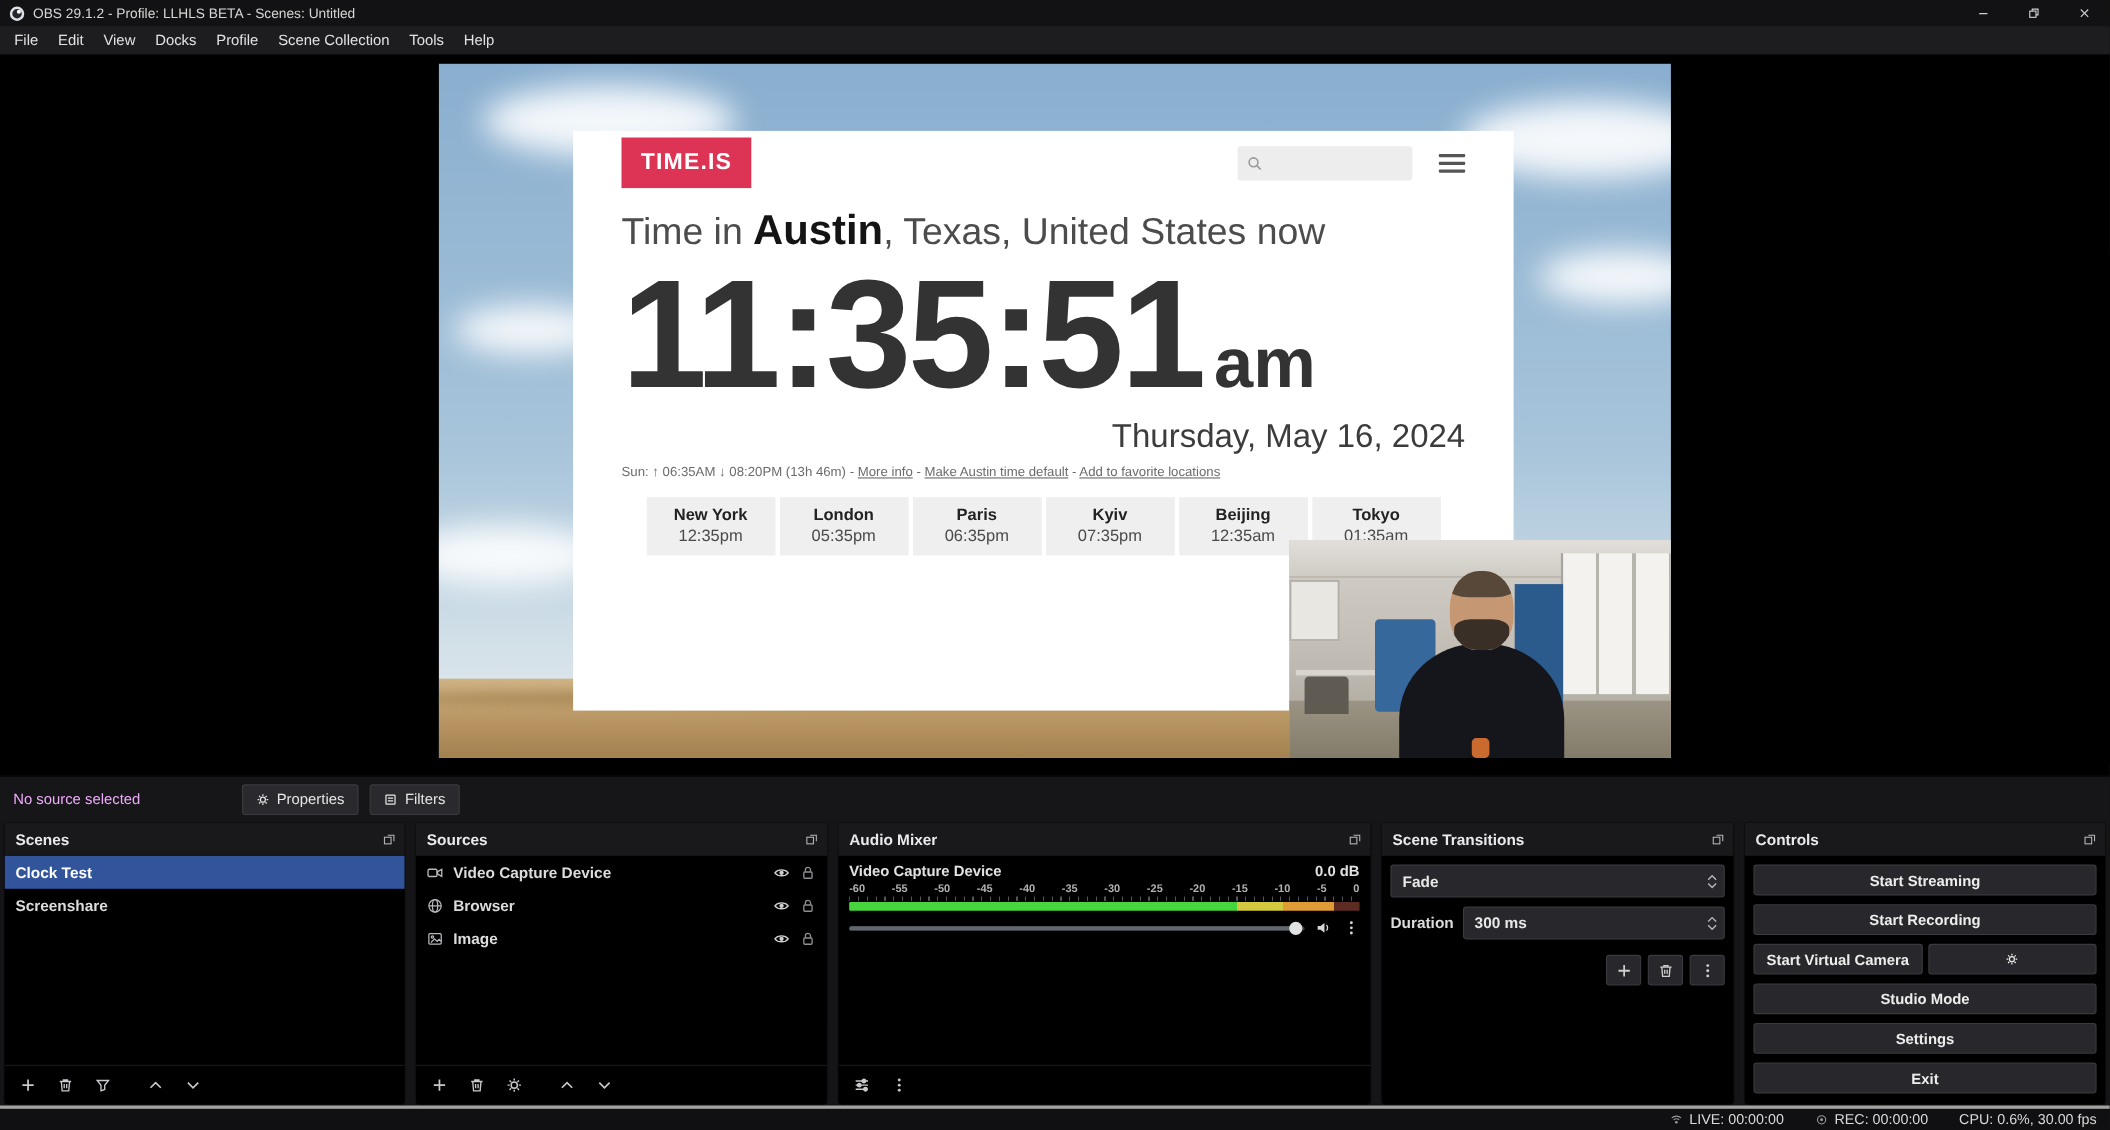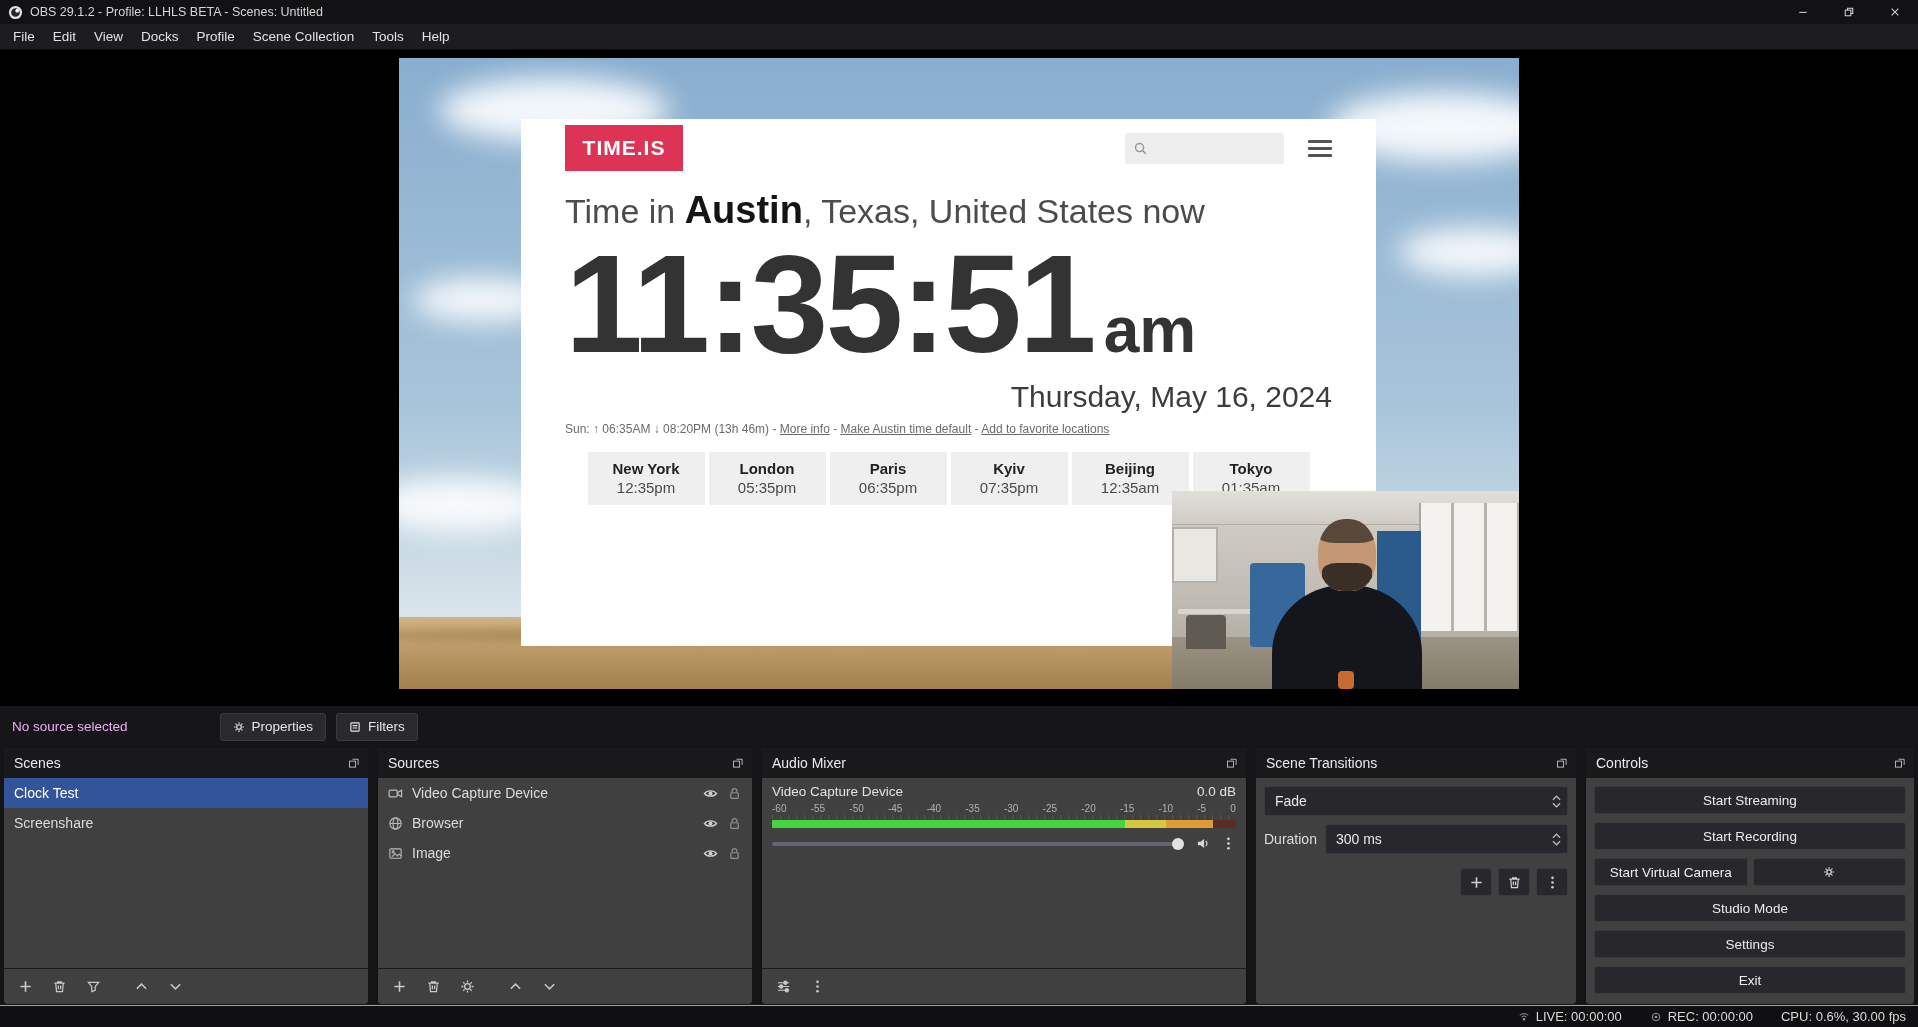--- a/index.html
+++ b/index.html
@@ -73,21 +73,21 @@
 
   
   .src-toolbar { height:42px; background:#161619; border-top:1px solid #000; display:flex; align-items:center; padding:0 12px; flex:0 0 auto; }
   .src-status { color:#f0abfc; font-size:13.5px; }
   .btn { display:flex; align-items:center; gap:7px; background:#2a2a2e; border:1px solid #3a3a3f; border-radius:3px; height:28px; padding:0 12px; color:#e6e6e6; font-size:13.5px; cursor:default;}
   .src-toolbar .btn:first-of-type { margin-left:92px; }
   .src-toolbar .btn + .btn { margin-left:10px; }
 
   
   .docks { height:258px; flex:0 0 auto; display:flex; gap:8px; padding:0 3px; background:#151517; }
-  .dock { display:flex; flex-direction:column; background:#404040; border:1px solid #131315; border-radius:4px; overflow:hidden; }
+  .dock { display:flex; flex-direction:column; background:#000000; border:1px solid #131315; border-radius:4px; overflow:hidden;font-weight:bold; }
   .dock-header { height:30px; flex:0 0 auto; background:#19191c; display:flex; align-items:center; justify-content:space-between; padding:0 8px 0 10px; }
   .dock-title { font-size:14px; color:#eaeaea; }
   .dock-body { flex:1; overflow:hidden; position:relative;}
   .dock-footer { height:36px; flex:0 0 auto; border-top:1px solid #1a1a1d; display:flex; align-items:center; gap:4px; padding:0 6px; color:#c9c9cd;}
   .tool-btn { width:30px; height:26px; display:flex; align-items:center; justify-content:center; color:#c9c9cd; border-radius:3px; }
   .tool-gap { width:10px; }
   .d-scenes { width:366px; } .d-sources { width:376px; } .d-mixer { width:486px; } .d-trans { width:322px; } .d-controls { flex:1; }
 
   .list-row { height:30px; display:flex; align-items:center; padding:0 10px; gap:9px; font-size:14px; color:#dcdcdc; }
   .list-row.selected { background:#31549b; color:#fff; }
@@ -117,21 +117,21 @@
   .sq-btn { width:32px; height:28px; background:#28282c; border:1px solid #3a3a3f; border-radius:3px; display:flex; align-items:center; justify-content:center; color:#cfcfcf;}
 
   
   .controls-pad { padding:8px; display:flex; flex-direction:column; gap:8px; }
   .ctrl-btn { height:28px; background:#28282c; border:1px solid #3a3a3f; border-radius:3px; color:#ededed; font-size:13.5px; display:flex; align-items:center; justify-content:center; cursor:default;}
   .ctrl-row { display:flex; gap:5px; }
   .ctrl-row .ctrl-btn { flex:1; }
   .ctrl-gear { width:30px; flex:0 0 auto; }
 
   
-  .statusbar { height:22px; flex:0 0 auto; background:#101012; border-top:1px solid #a3a3a3; display:flex; align-items:center; justify-content:flex-end; gap:28px; padding-right:12px; font-size:13px; color:#d9d9d9;}
+  .statusbar { height:22px; flex:0 0 auto; background:#101012; border-top:3px solid #a3a3a3; display:flex; align-items:center; justify-content:flex-end; gap:28px; padding-right:12px; font-size:13px; color:#d9d9d9;}
   .stat-item { display:flex; align-items:center; gap:6px; }
   .stat-item .ic-sm { color:#9a9a9e; }
 </style>
 </head>
 <body>
 
 <div class="titlebar">
   <svg class="app-icon" viewBox="0 0 16 16">
     <circle cx="8" cy="8" r="7" fill="#dfe3e8"></circle>
     <circle cx="8" cy="8" r="4.6" fill="#23262d"></circle>

